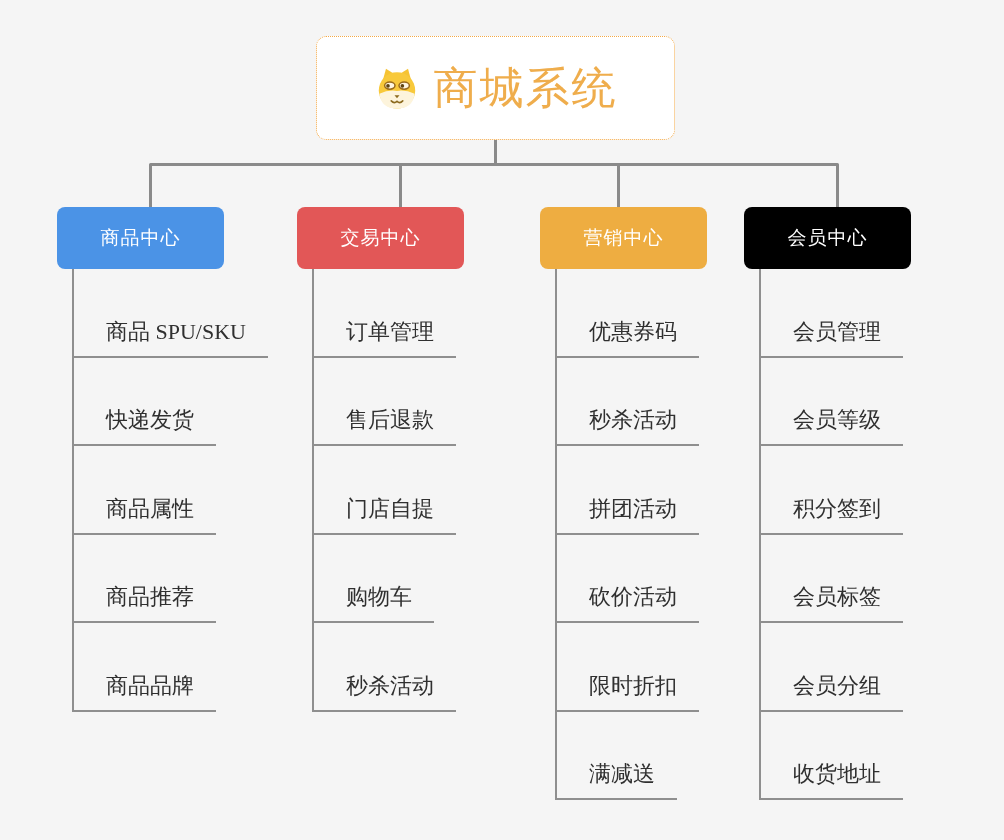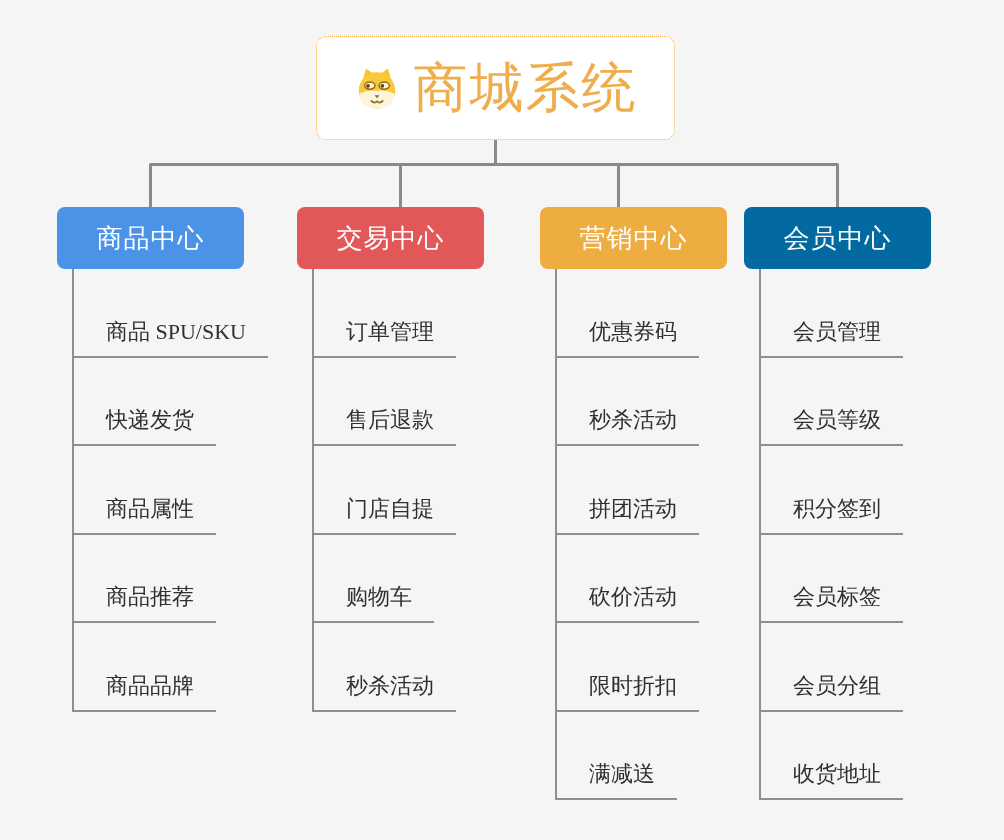--- a/index.html
+++ b/index.html
@@ -29,46 +29,46 @@
     background: #FFFFFF;
     border: 1px dotted #F5A945;
     border-radius: 10px;
     box-sizing: border-box;
     display: flex;
     align-items: center;
     justify-content: center;
     gap: 14px;
   }
   .root-title {
-    font-size: 54px;
+    font-size: 44px;
     color: #EFAD4C;
     letter-spacing: 2px;
     white-space: nowrap;
     text-align: right;
   }
   .doge {
     width: 46px; height: 46px;
     display: inline-flex;
     flex: 0 0 auto;
   }
   
   .column {
     position: absolute;
     top: 207px;
     width: 187px;
   }
   .branch-box {
-    width: 187px;
+    width: 167px;
     height: 62px;
     border-radius: 8px;
     display: flex;
     align-items: center;
     justify-content: center;
     color: #FFFFFF;
-    font-size: 26px;
+    font-size: 19px;
     letter-spacing: 1px;
     box-sizing: border-box;
     cursor: default;
   }
   .items {
     margin-left: 15px;
     border-left: 2px solid #8F8F8F;
     width: max-content;
   }
   .leaf {
@@ -179,21 +179,21 @@
       <div class="leaf">
           <span class="leaf-label">限时折扣</span>
         </div>
       <div class="leaf">
           <span class="leaf-label">满减送</span>
         </div>
     </div>
   </div>
 
   <div class="column" style="left:744px">
-    <div class="branch-box" style="background-color: #0369a1;">会员中心</div>
+    <div class="branch-box" style="background-color: #000000;">会员中心</div>
     <div class="items">
       <div class="leaf">
           <span class="leaf-label">会员管理</span>
         </div>
       <div class="leaf">
           <span class="leaf-label">会员等级</span>
         </div>
       <div class="leaf">
           <span class="leaf-label">积分签到</span>
         </div>

